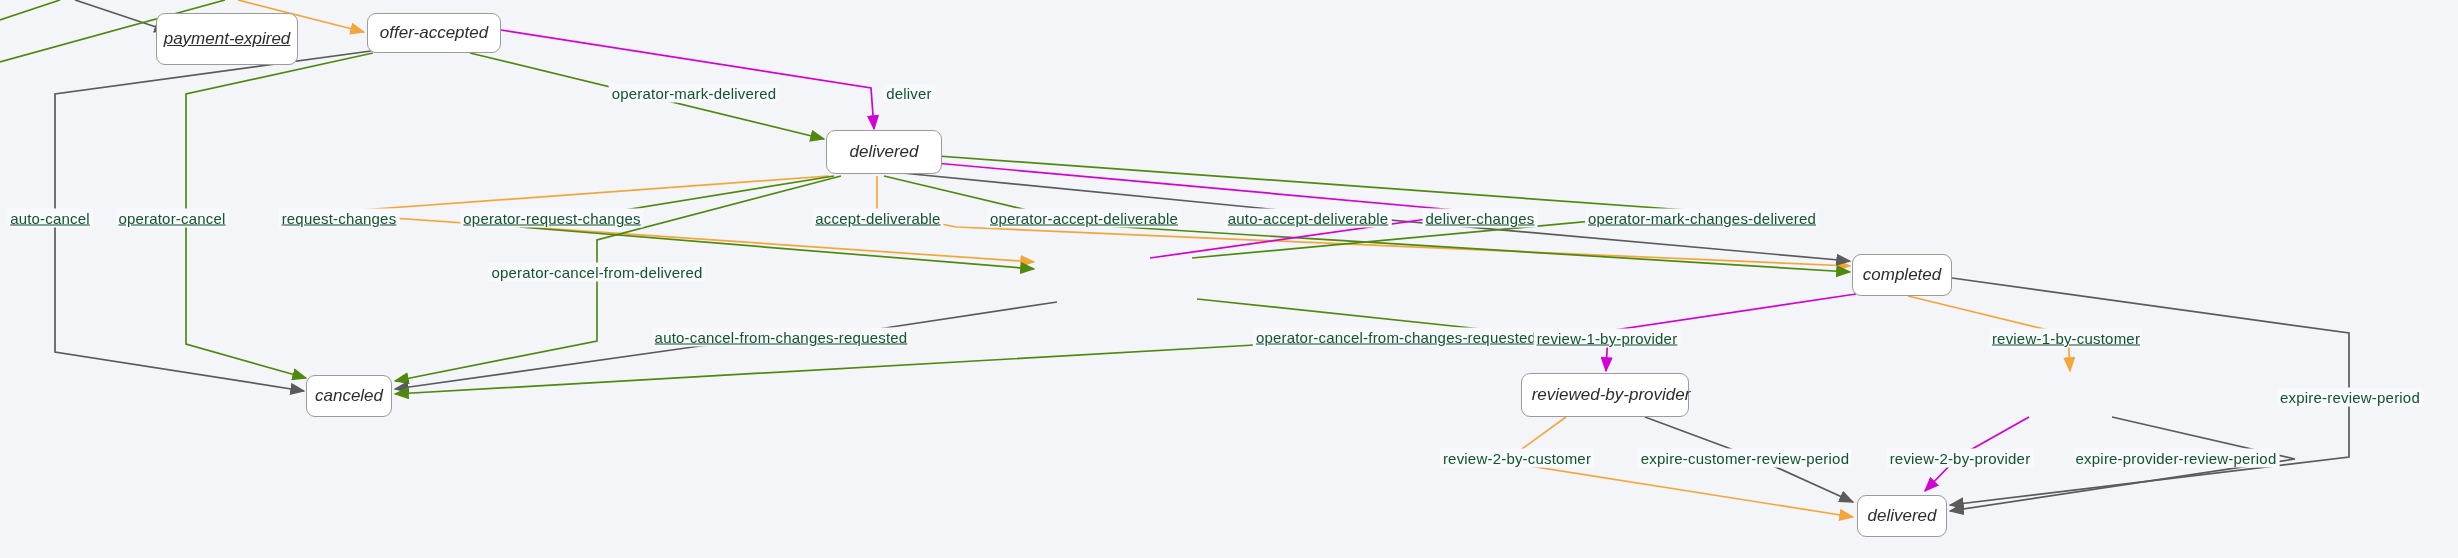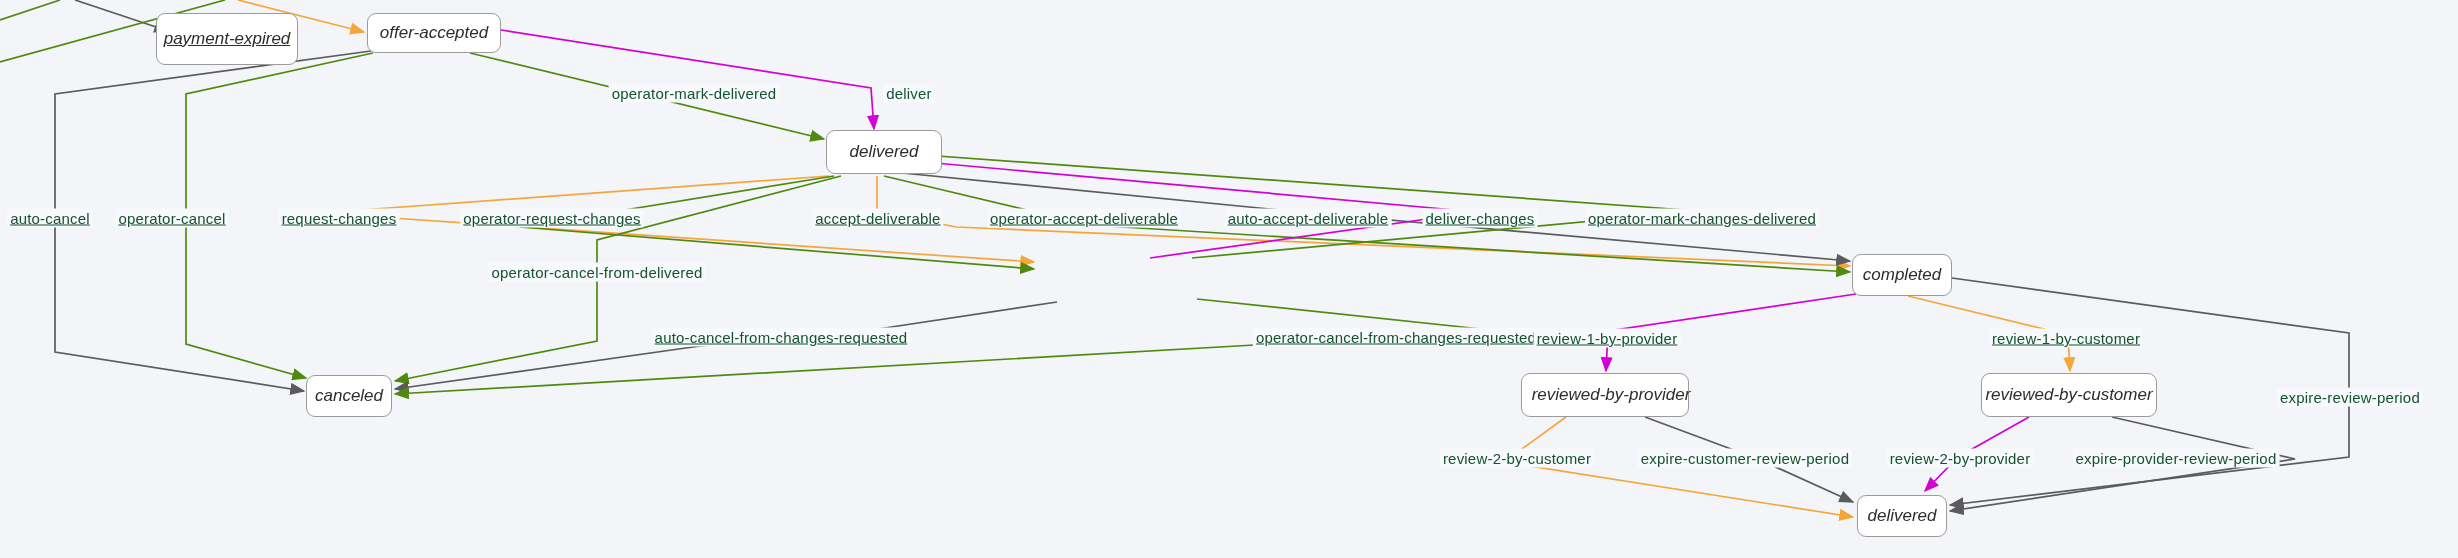--- a/index.html
+++ b/index.html
@@ -81,21 +81,20 @@
       <polyline points="1645,417 1758,459 1853,502" fill="none" stroke="#5b5b5b" stroke-width="1.7" marker-end="url(#m-gray)"></polyline>
       <polyline points="2029,417 1958,457 1925,491" fill="none" stroke="#d400d4" stroke-width="1.7" marker-end="url(#m-magenta)"></polyline>
       <polyline points="2112,417 2295,459 1950,511" fill="none" stroke="#5b5b5b" stroke-width="1.7" marker-end="url(#m-gray)"></polyline>
     </svg>
     <div class="state-node" style="left: 156px; top: 13px; width: 142px; height: 52px; text-decoration: underline;">payment-expired</div>
     <div class="state-node" style="left: 367px; top: 13px; width: 134px; height: 40px;">offer-accepted</div>
     <div class="state-node" style="left: 826px; top: 130px; width: 116px; height: 44px;">delivered</div>
     <div class="state-node" style="left: 1852px; top: 254px; width: 100px; height: 42px;">completed</div>
     <div class="state-node" style="left: 306px; top: 375px; width: 86px; height: 42px;">canceled</div>
     <div class="state-node" style="left: 1521px; top: 373px; width: 168px; height: 44px; padding-left: 12px;">reviewed-by-provider</div>
-    <div class="state-node" style="left: 1981px; top: 373px; width: 176px; height: 44px;">reviewed-by-customer</div>
     <div class="state-node" style="left: 1857px; top: 495px; width: 90px; height: 42px;">delivered</div>
     <div class="edge-label" style="left: 694px; top: 93px;">operator-mark-delivered</div>
     <div class="edge-label" style="left: 873px; top: 93px; margin-left: 36px;">deliver</div>
     <div class="edge-label underlined" style="left: 50px; top: 218px;">auto-cancel</div>
     <div class="edge-label underlined" style="left: 172px; top: 218px;">operator-cancel</div>
     <div class="edge-label underlined" style="left: 339px; top: 218px;">request-changes</div>
     <div class="edge-label underlined" style="left: 552px; top: 218px;">operator-request-changes</div>
     <div class="edge-label underlined" style="left: 878px; top: 218px;">accept-deliverable</div>
     <div class="edge-label underlined" style="left: 1084px; top: 218px;">operator-accept-deliverable</div>
     <div class="edge-label underlined" style="left: 1308px; top: 218px;">auto-accept-deliverable</div>

